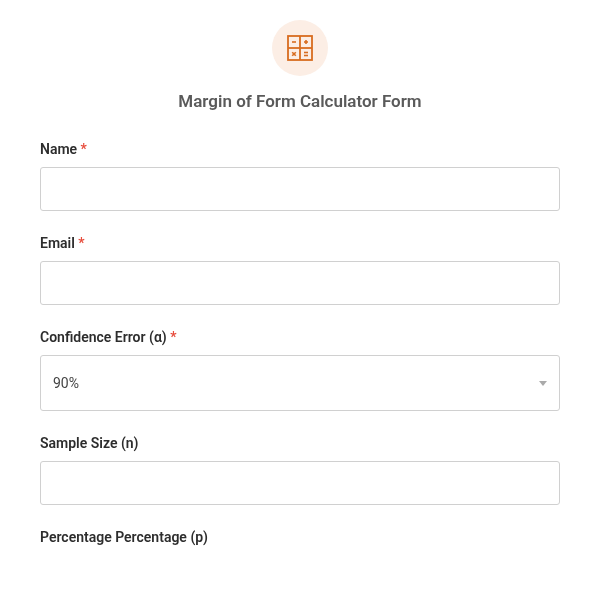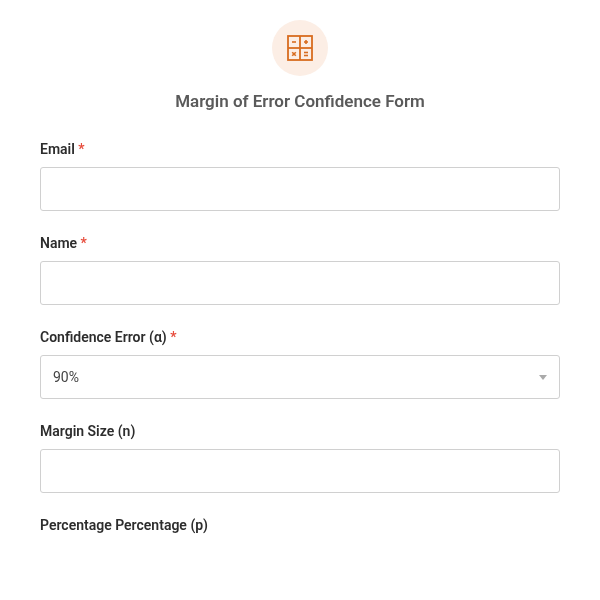--- a/index.html
+++ b/index.html
@@ -51,21 +51,21 @@
       width: 100%;
       height: 44px;
       border: 1px solid #d0d0d0;
       border-radius: 3px;
       padding: 0 12px;
       font-size: 14px;
       background: #ffffff;
     }
     .form-select {
       width: 100%;
-      height: 44px;
+      height: 56px;
       border: 1px solid #d0d0d0;
       border-radius: 3px;
       padding: 0 12px;
       font-size: 14px;
       background: #ffffff;
       color: #444;
       display: flex;
       align-items: center;
       justify-content: space-between;
       cursor: pointer;
@@ -91,52 +91,52 @@
       <line x1="6" y1="8" x2="10" y2="8" stroke="#d86c1f" stroke-width="1.6"></line>
       <line x1="18" y1="8" x2="22" y2="8" stroke="#d86c1f" stroke-width="1.6"></line>
       <line x1="20" y1="6" x2="20" y2="10" stroke="#d86c1f" stroke-width="1.6"></line>
       <line x1="6.2" y1="18.2" x2="9.8" y2="21.8" stroke="#d86c1f" stroke-width="1.6"></line>
       <line x1="9.8" y1="18.2" x2="6.2" y2="21.8" stroke="#d86c1f" stroke-width="1.6"></line>
       <line x1="18" y1="18.5" x2="22" y2="18.5" stroke="#d86c1f" stroke-width="1.6"></line>
       <line x1="18" y1="21.5" x2="22" y2="21.5" stroke="#d86c1f" stroke-width="1.6"></line>
     </svg>
   </div>
 
-  <h1 class="form-title">Margin of Error Confidence Form</h1>
+  <h1 class="form-title">Margin of Form Calculator Form</h1>
 
   <div class="form-group">
     <label class="form-label">
-      <span>Email</span>
+      <span>Name</span>
       <span class="required">*</span>
     </label>
     <input type="text" class="form-input" value="" style="">
   </div>
 
   <div class="form-group">
     <label class="form-label">
-      <span>Name</span>
+      <span>Email</span>
       <span class="required">*</span>
     </label>
     <input type="text" class="form-input" value="" style="">
   </div>
 
   <div class="form-group">
     <label class="form-label">
       <span>Confidence Error (α)</span>
       <span class="required">*</span>
     </label>
     <div class="form-select">
       <span>90%</span>
       <span class="chevron"></span>
     </div>
   </div>
 
   <div class="form-group">
     <label class="form-label">
-      <span>Margin Size (n)</span>
+      <span>Sample Size (n)</span>
     </label>
     <input type="text" class="form-input" value="" style="">
   </div>
 
   <div class="form-group">
     <label class="form-label">
       <span>Percentage Percentage (p)</span>
     </label>
   </div>
 

